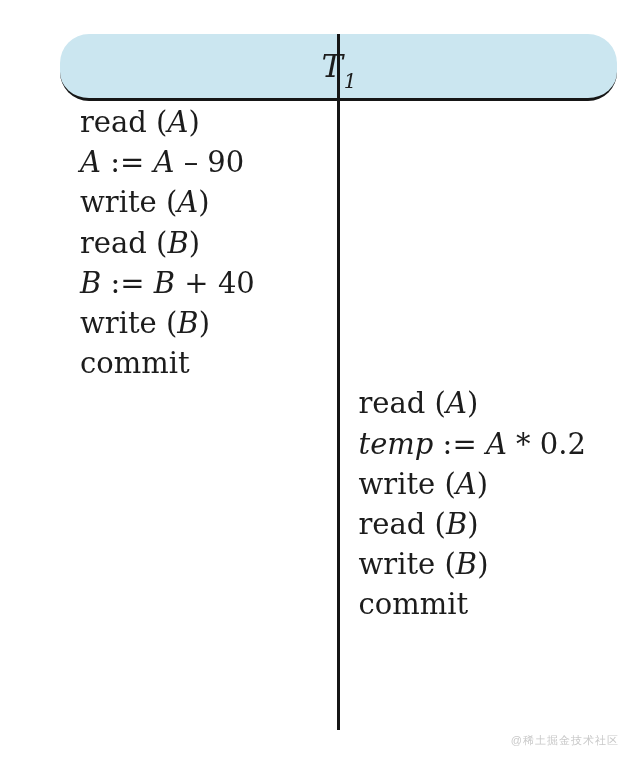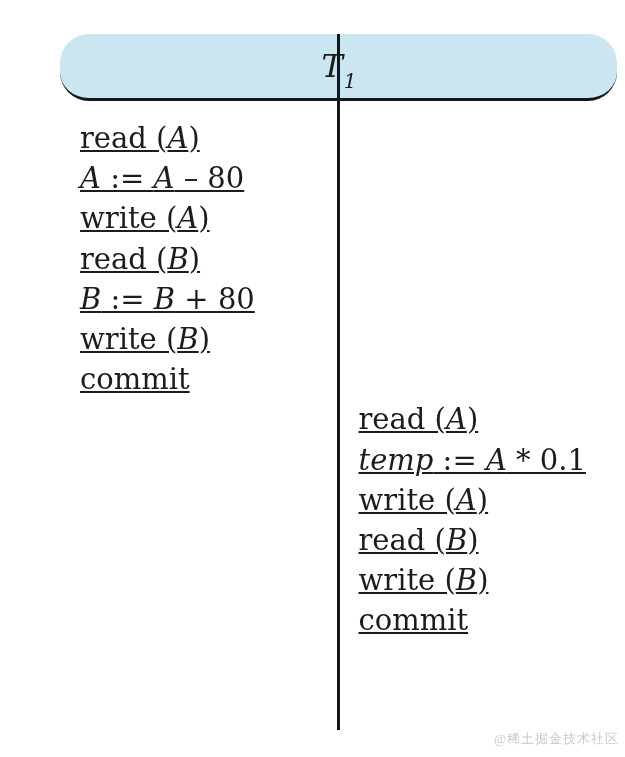--- a/index.html
+++ b/index.html
@@ -42,22 +42,21 @@
     font-size: 32px;
   }
   .header-cell sub {
     font-size: 20px;
     line-height: 0;
     position: relative;
     top: 4px;
     left: 1px;
   }
   .body {
-    padding-top: 17px;
-    text-decoration: underline;
+    padding-top: 1px;
   }
   .row {
     display: flex;
     height: 40.2px;
     align-items: center;
     font-size: 29px;
     white-space: nowrap;
   }
   .cell { overflow: visible; }
   .cell.t1 { flex: 1 1 50%; padding-left: 20px; }
@@ -68,72 +67,72 @@
     left: calc(50% - 1.5px);
     top: 0;
     height: 696px;
     width: 3px;
     background: var(--line);
   }
   .watermark {
     position: absolute;
     right: 6px;
     bottom: 9px;
-    font-size: 13px;
+    font-size: 11px;
     letter-spacing: 1px;
     color: var(--watermark);
-    font-family: Liberation Serif, serif;
+    font-family: Liberation Sans, sans-serif;
   }
 </style>
 </head>
 <body>
 
 <div class="canvas">
   <div class="schedule-table">
     <div class="header-row">
       <div class="header-cell">
         <span><span>T</span><sub>1</sub></span>
       </div>
     </div>
     <div class="body">
         <div class="row">
           <div class="cell t1"><span>read (</span><span class="it">A</span><span>)</span></div>
           <div class="cell t2"></div>
         </div>
         <div class="row">
-          <div class="cell t1"><span class="it">A</span><span> := </span><span class="it">A</span><span> – 80</span></div>
+          <div class="cell t1"><span class="it">A</span><span> := </span><span class="it">A</span><span> – 90</span></div>
           <div class="cell t2"></div>
         </div>
         <div class="row">
           <div class="cell t1"><span>write (</span><span class="it">A</span><span>)</span></div>
           <div class="cell t2"></div>
         </div>
         <div class="row">
           <div class="cell t1"><span>read (</span><span class="it">B</span><span>)</span></div>
           <div class="cell t2"></div>
         </div>
         <div class="row">
-          <div class="cell t1"><span class="it">B</span><span> := </span><span class="it">B</span><span> + 80</span></div>
+          <div class="cell t1"><span class="it">B</span><span> := </span><span class="it">B</span><span> + 40</span></div>
           <div class="cell t2"></div>
         </div>
         <div class="row">
           <div class="cell t1"><span>write (</span><span class="it">B</span><span>)</span></div>
           <div class="cell t2"></div>
         </div>
         <div class="row">
           <div class="cell t1"><span>commit</span></div>
           <div class="cell t2"></div>
         </div>
         <div class="row">
           <div class="cell t1"></div>
           <div class="cell t2"><span>read (</span><span class="it">A</span><span>)</span></div>
         </div>
         <div class="row">
           <div class="cell t1"></div>
-          <div class="cell t2"><span class="it">temp</span><span> := </span><span class="it">A</span><span> * 0.1</span></div>
+          <div class="cell t2"><span class="it">temp</span><span> := </span><span class="it">A</span><span> * 0.2</span></div>
         </div>
         <div class="row">
           <div class="cell t1"></div>
           <div class="cell t2"><span>write (</span><span class="it">A</span><span>)</span></div>
         </div>
         <div class="row">
           <div class="cell t1"></div>
           <div class="cell t2"><span>read (</span><span class="it">B</span><span>)</span></div>
         </div>
         <div class="row">

